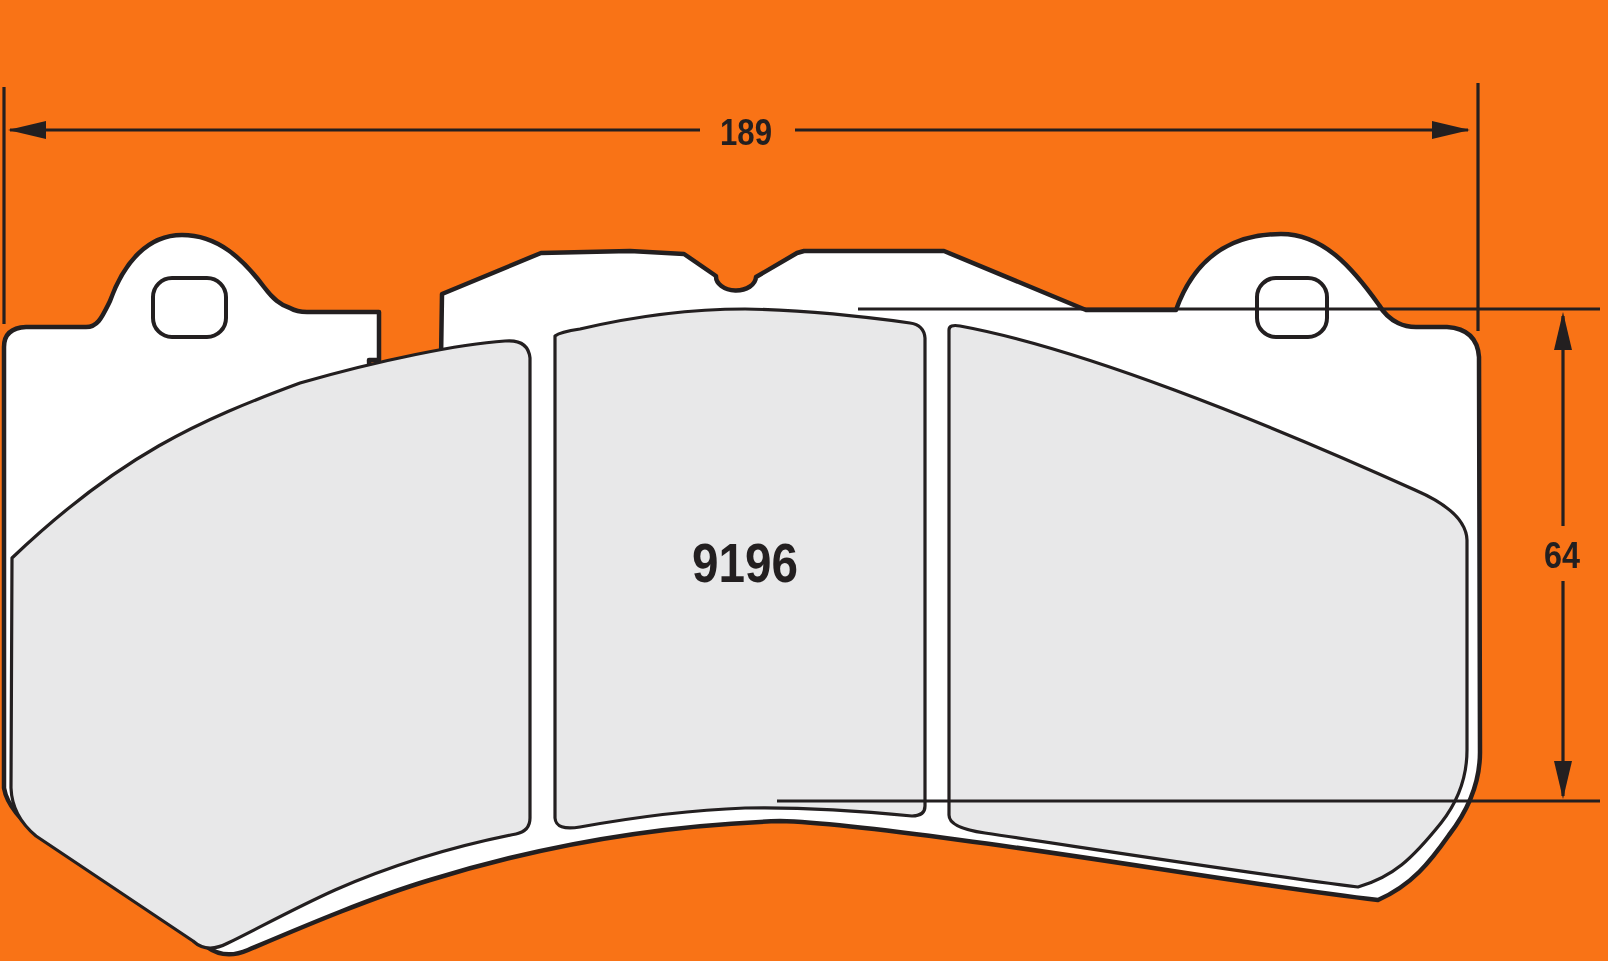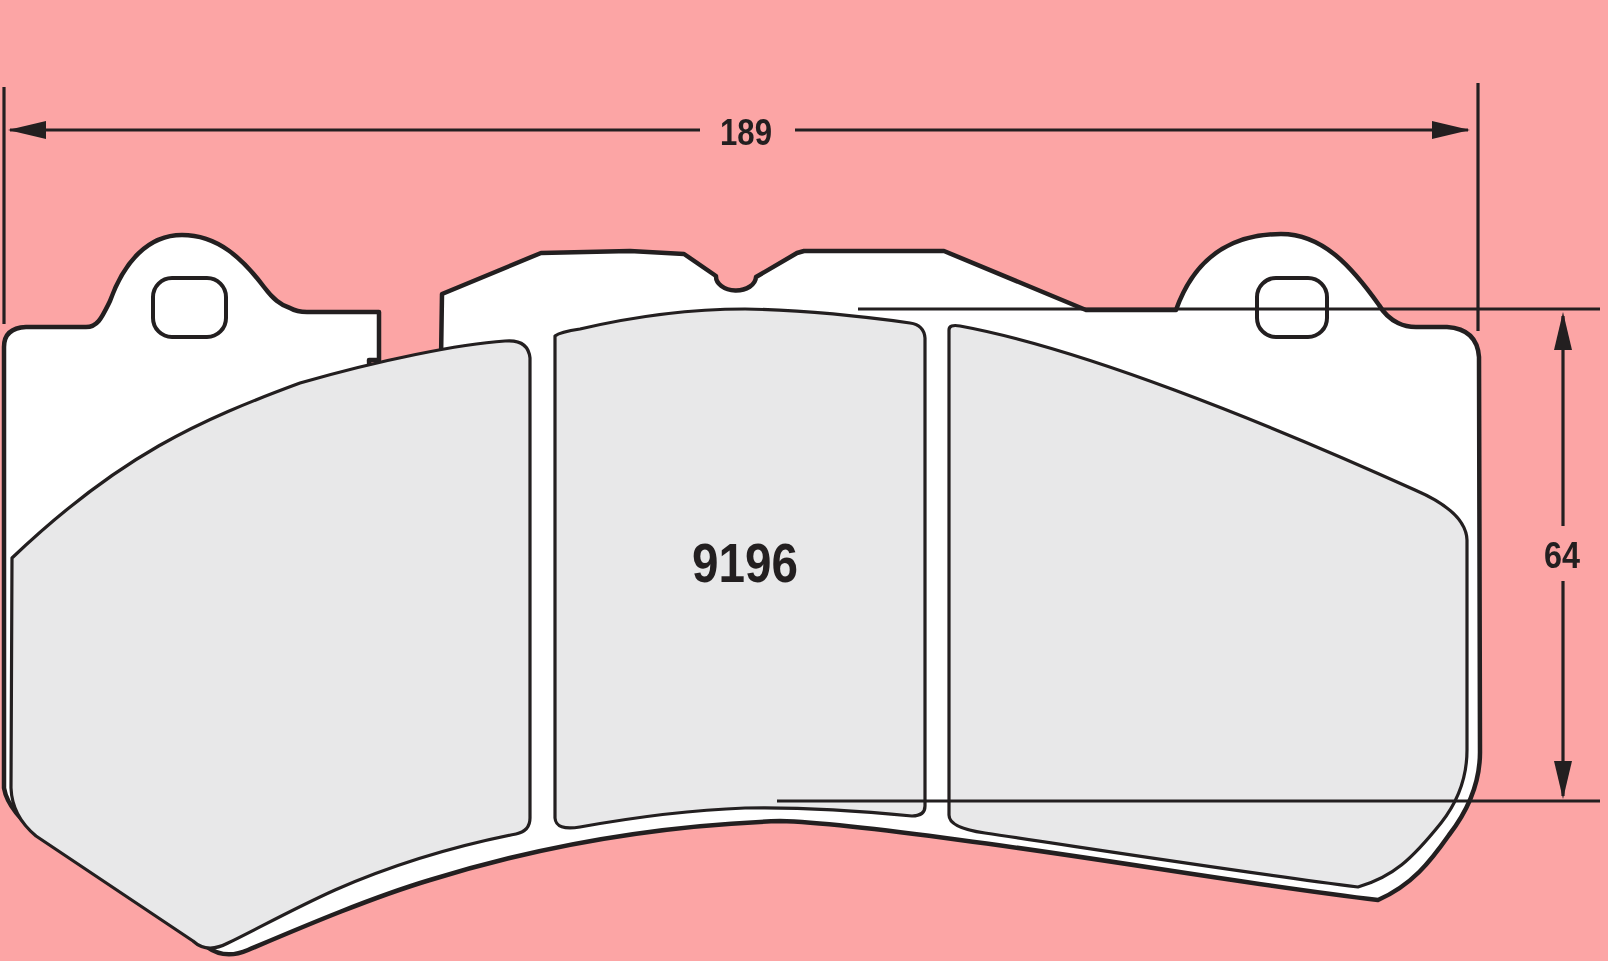--- a/index.html
+++ b/index.html
@@ -4,21 +4,21 @@
 <style>
   html, body {
     margin: 0;
     padding: 0;
     background: #ffffff;
   }
   .canvas {
     position: relative;
     width: 1608px;
     height: 961px;
-    background: #fca5a5;
+    background: #f97316;
     overflow: hidden;
     font-family: "Liberation Sans", sans-serif;
   }
   svg {
     display: block;
     width: 1608px;
     height: 961px;
   }
   .dim-text {
     font-family: "Liberation Sans", sans-serif;

